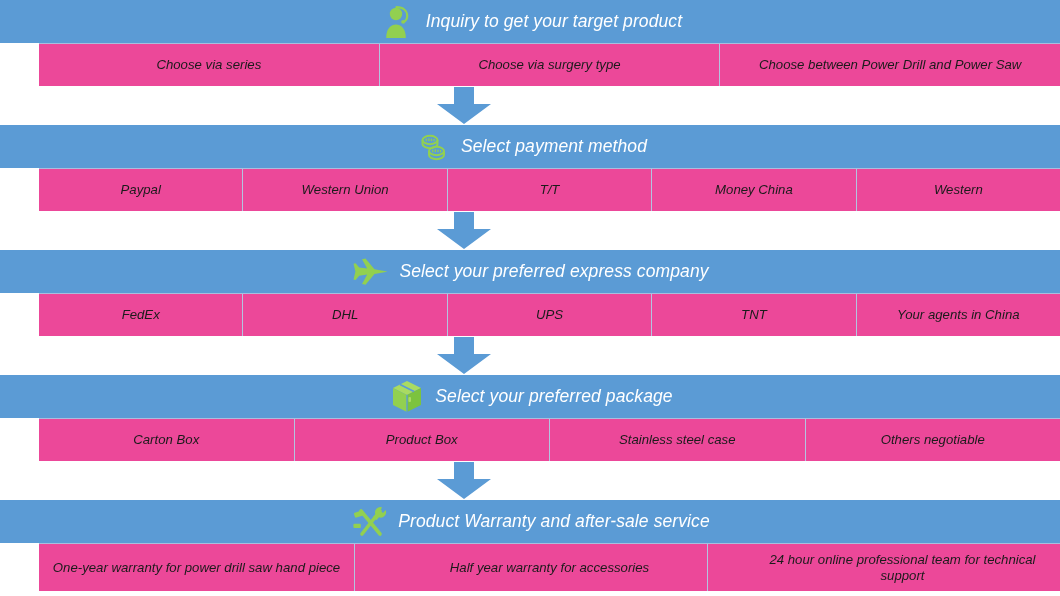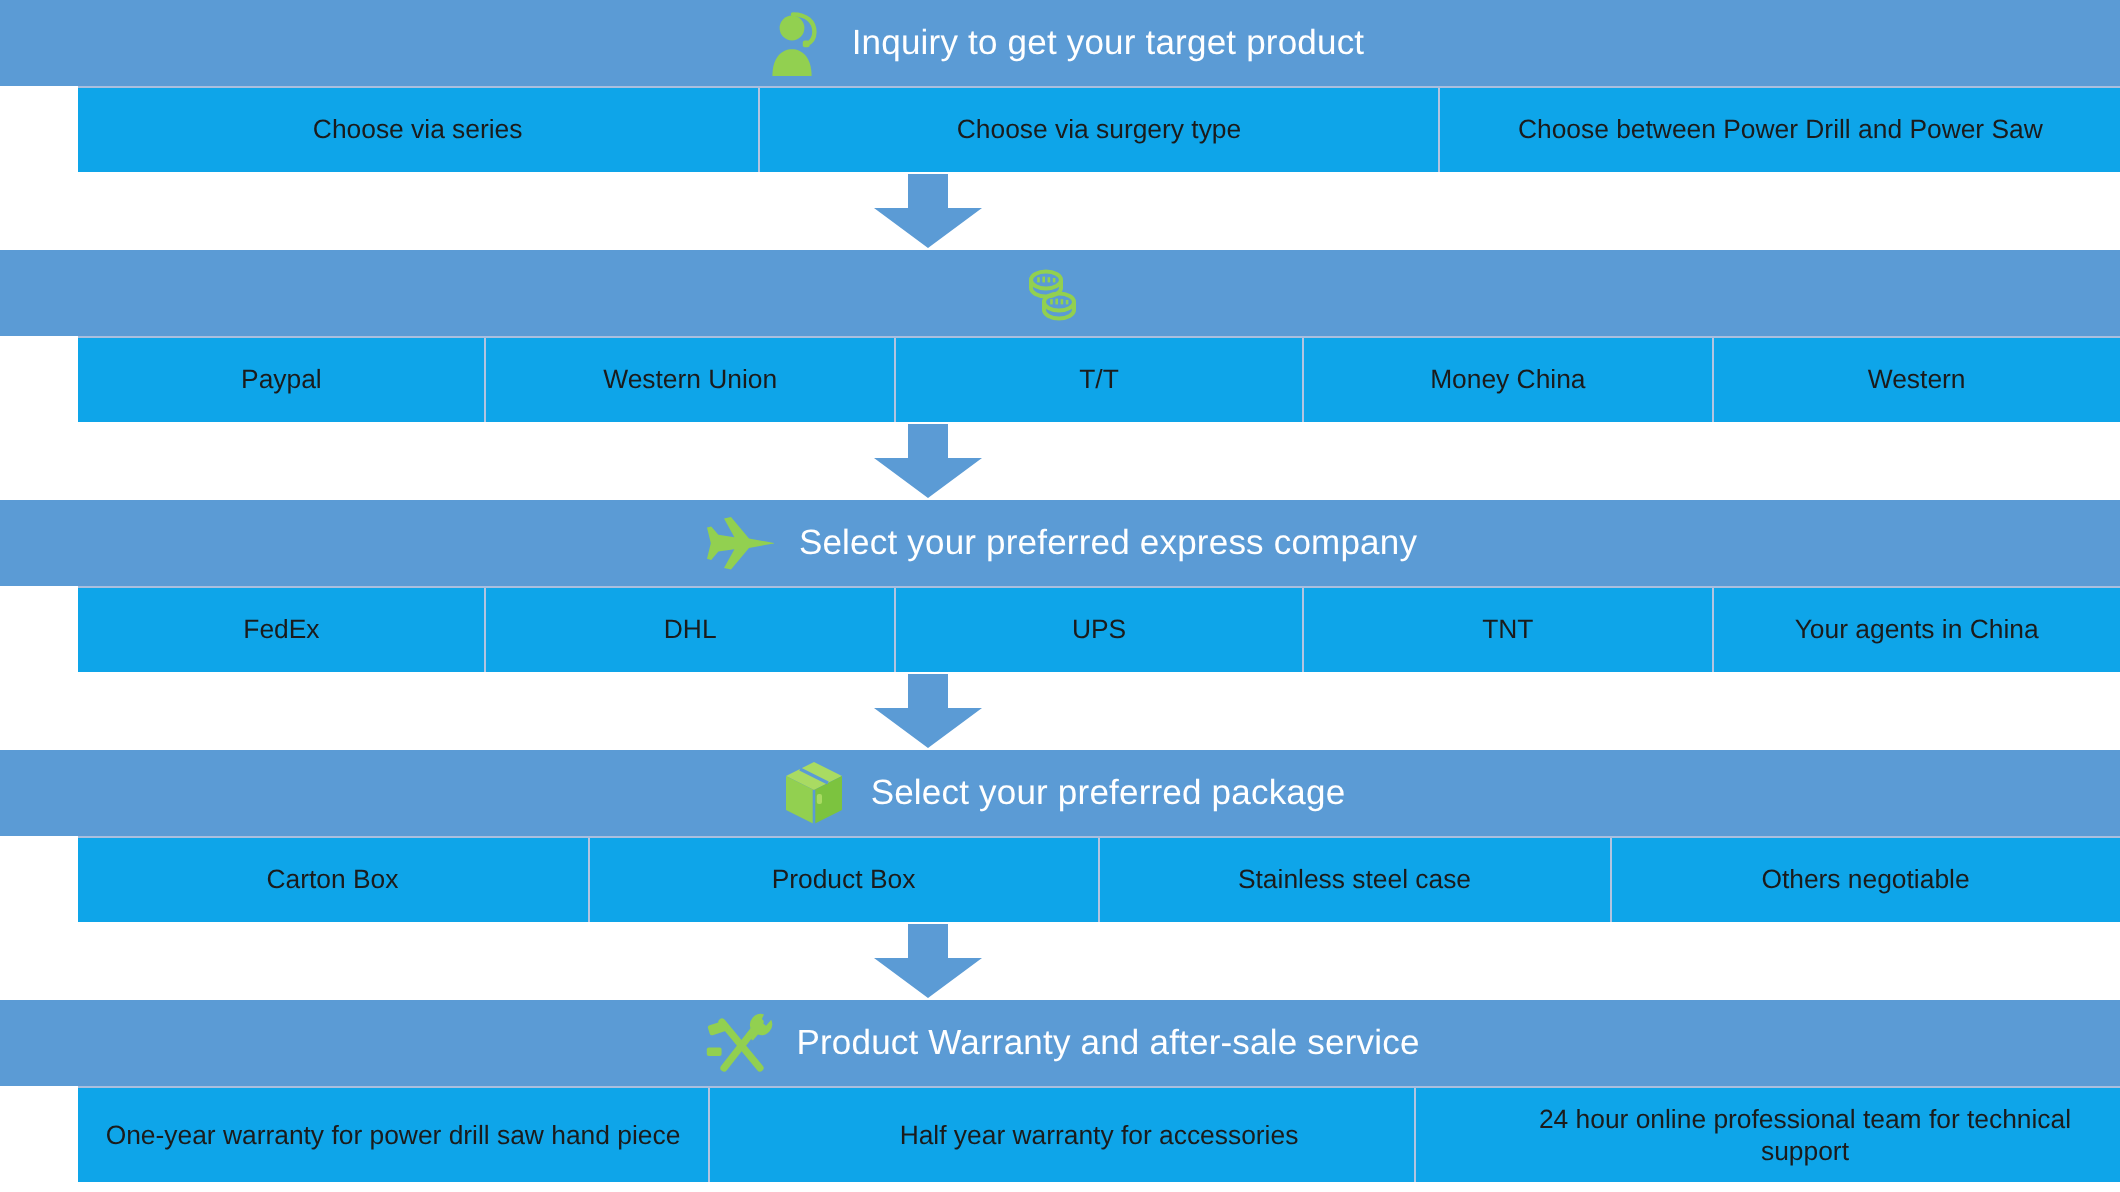--- a/index.html
+++ b/index.html
@@ -5,21 +5,21 @@
   html,body{margin:0;padding:0;}
   body{
     width:1060px;height:596px;
     background:#ffffff;
     font-family:"Liberation Sans", sans-serif;
     overflow:hidden;
   }
   .flow{
     position:relative;
     width:928px;height:596px;
-    display:flex;flex-direction:column;
+    display:flex;flex-direction:column;font-style:italic;
   }
 
   
   .stage{width:1060px;flex:0 0 auto;}
 
   .stage-header{
     height:43px;
     background:#5B9BD5;
     display:flex;align-items:center;justify-content:center;
     position:relative;
@@ -34,21 +34,21 @@
   .stage-title{
     color:#ffffff;
     font-size:17.5px;
     font-weight:400;
     letter-spacing:.1px;
     white-space:nowrap;
   }
 
   .stage-options{
     height:43px;
-    background:#0ea5e9;
+    background:#ec4899;
     display:flex;
     border-top:1px solid #a9bede;
     box-sizing:border-box;
     margin-left:39px;
   }
   .opt{
     flex:1 1 0;
     display:flex;align-items:center;justify-content:center;
     text-align:center;
     color:#1b1b1b;
@@ -121,20 +121,21 @@
             <rect x="11.2" y="7.3" width="1.3" height="2.9"></rect>
             <rect x="13.8" y="7.6" width="1.3" height="2.6"></rect>
             <rect x="16.4" y="8" width="1.3" height="2.2"></rect>
             <rect x="15.1" y="18.6" width="1.3" height="2.6"></rect>
             <rect x="17.7" y="18.3" width="1.3" height="2.9"></rect>
             <rect x="20.3" y="18.6" width="1.3" height="2.6"></rect>
             <rect x="22.9" y="19" width="1.3" height="2.2"></rect>
           </g>
         </svg>
       </span>
+      <span class="stage-title">Select payment method</span>
     </div>
     <div class="stage-options">
       <div class="opt">Paypal</div>
       <div class="opt">Western Union</div>
       <div class="opt">T/T</div>
       <div class="opt">Money China</div>
       <div class="opt">Western</div>
     </div>
   </div>
 

